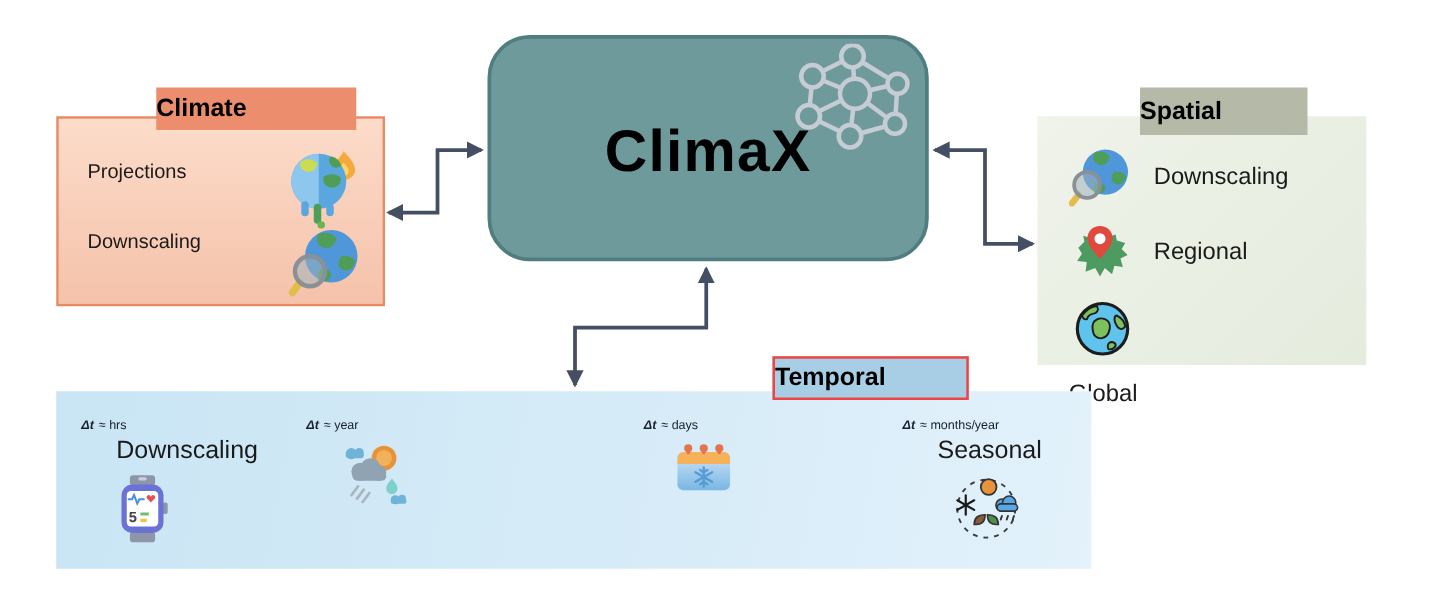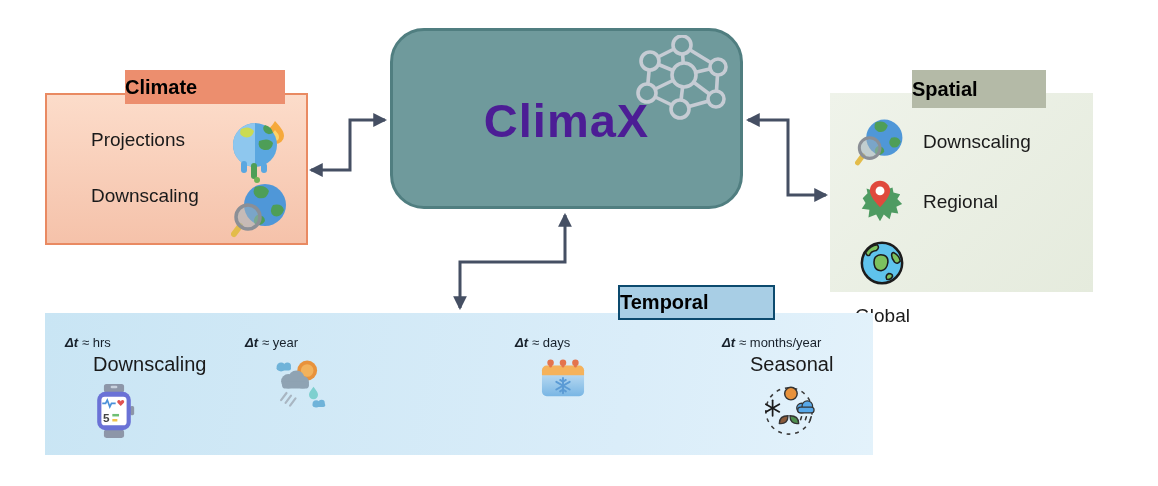--- a/index.html
+++ b/index.html
@@ -11,56 +11,56 @@
   
   .arrows { position:absolute; left:0; top:0; width:1158px; height:486px; pointer-events:none; z-index:1; }
 
   
   .climax-box {
     position:absolute; left:390px; top:28px; width:353px; height:181px;
     background:#6f9a9c; border:3px solid #507e80; border-radius:34px; z-index:2;
   }
   .climax-title {
     position:absolute; left:0; top:62px; width:100%; text-align:center;
-    color:#4c1d95; font-size:47px; font-weight:bold; letter-spacing:1px;
+    color:#000000; font-size:47px; font-weight:bold; letter-spacing:1px;
   }
   .nn-icon { position:absolute; right:6px; top:4px; }
 
   
   .tab {
     position:absolute; z-index:3; display:flex; align-items:center; 
     font-size:20px; font-weight:bold; color:#000000;
   }
   .tab-climate  { left:125px; top:70px;  width:160px; height:34px; background:#ec8e6e; }
   .tab-spatial  { left:912px; top:70px;  width:134px; height:38px; background:#b4baa7; }
-  .tab-temporal { left:618px; top:285px; width:157px; height:35px; background:#a8cee5; border:2px solid #0c4a6e; }
+  .tab-temporal { left:618px; top:285px; width:157px; height:35px; background:#a8cee5; border:2px solid #ef4444; }
 
   
   .climate-box {
     position:absolute; left:45px; top:93px; width:263px; height:152px; z-index:2;
     background:linear-gradient(to bottom, #fcdcca 0%, #f5c2aa 100%);
     border:2px solid #e98a62;
   }
-  .climate-label { position:absolute; font-size:19px; color:#1a1a1a;margin-left:21px; }
+  .climate-label { position:absolute; font-size:16px; color:#1a1a1a; }
 
   
   .spatial-box {
     position:absolute; left:830px; top:93px; width:263px; height:199px; z-index:2;
     background:linear-gradient(135deg, #eff3ea 0%, #e5ebdd 100%);
   }
   .spatial-row { position:absolute; left:25px; display:flex; align-items:center; gap:18px; }
   .spatial-label { font-size:19px; color:#1a1a1a; }
 
   
   .temporal-box {
     position:absolute; left:45px; top:313px; width:828px; height:142px; z-index:2;
     background:linear-gradient(100deg, #c9e5f4 0%, #daedf9 70%, #e3f2fb 100%);
   }
   .temporal-col { position:absolute; top:22px; }
-  .delta-line { font-size:13px; color:#17202a; white-space:nowrap; }
+  .delta-line { font-size:10px; color:#17202a; white-space:nowrap; }
   .delta-var { font-weight:bold; }
   .delta-var i { font-style:italic; }
   .delta-rest { margin-left:4px; }
   .task-label { font-size:20px; color:#1a1a1a; margin-left:28px; margin-top:3px; white-space:nowrap; }
   .task-icon  { margin-left:28px; margin-top:6px; }
   .task-icon.shift { margin-left:40px; }
 </style>
 </head>
 <body>
 

